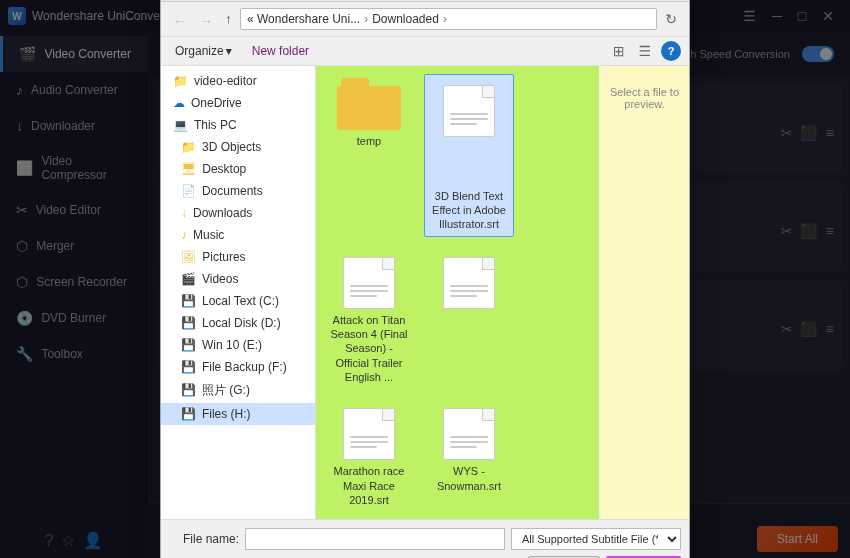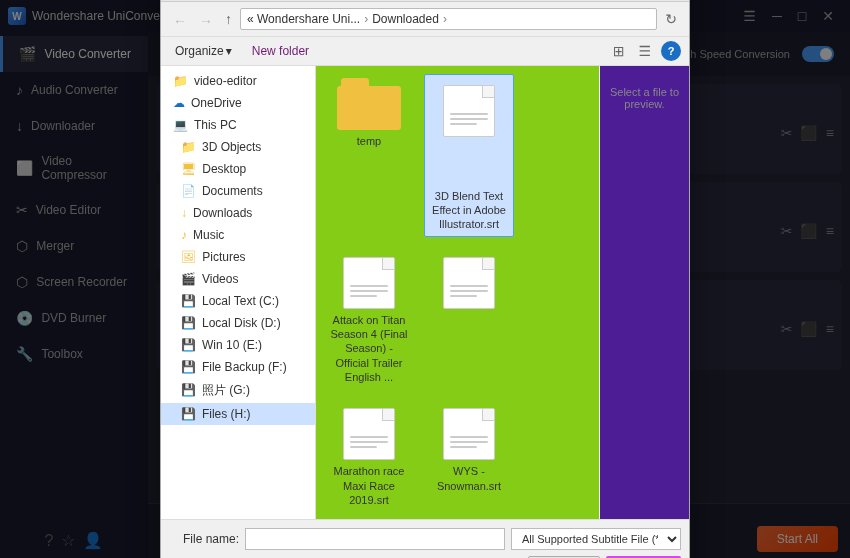--- a/index.html
+++ b/index.html
@@ -89,36 +89,36 @@
     
     .tree-panel { width: 155px; background: white; border-right: 1px solid #ddd; overflow-y: auto; padding: 4px 0; flex-shrink: 0; }
     .tree-item { padding: 4px 8px 4px 12px; font-size: 12px; color: #333; cursor: pointer; display: flex; align-items: center; gap: 6px; white-space: nowrap; }
     .tree-item.selected { background: #cce0ff; }
     .tree-folder-icon { color: #f0c040; }
     .tree-drive-icon { color: #888; }
     .tree-onedrive-icon { color: #1a6fc4; }
     .tree-pc-icon { color: #555; }
 
     
-    .files-panel { flex: 1; background: #84cc16; display: flex; flex-direction: column; }
+    .files-panel { flex: 1; background: #bef264; display: flex; flex-direction: column; }
     .files-grid { flex: 1; padding: 8px; display: flex; flex-wrap: wrap; gap: 10px; align-content: flex-start; overflow-y: auto; }
     .file-item { width: 90px; display: flex; flex-direction: column; align-items: center; cursor: pointer; padding: 4px; border-radius: 2px; }
     .file-item.selected { background: #cce0ff; border: 1px solid #4a9eff; gap: 48px; }
     .file-icon-folder { width: 64px; height: 52px; position: relative; }
     .folder-body { position: absolute; bottom: 0; left: 0; right: 0; height: 44px; background: #f0c040; border-radius: 3px; }
     .folder-tab { position: absolute; top: 0; left: 4px; width: 28px; height: 12px; background: #f0c040; border-radius: 3px 3px 0 0; }
     .file-icon-srt { width: 52px; height: 58px; position: relative; }
     .srt-body { position: absolute; bottom: 0; left: 0; right: 0; height: 52px; background: white; border: 1px solid #ccc; border-radius: 2px; }
     .srt-fold { position: absolute; top: 0; right: 0; width: 12px; height: 12px; border-left: 1px solid #ccc; border-bottom: 1px solid #ccc; background: #f5f5f5; }
     .srt-lines { position: absolute; bottom: 8px; left: 6px; right: 6px; }
     .srt-line { height: 2px; background: #ccc; margin-bottom: 3px; border-radius: 1px; }
     .file-label { font-size: 11px; color: #333; text-align: center; margin-top: 4px; line-height: 1.3; word-break: break-word; max-width: 88px; }
 
     
-    .preview-area { width: 90px; background: #4c1d95; border-left: 1px solid #eee; padding: 8px; font-size: 11px; color: #888; display: flex; align-items: flex-start; justify-content: center; padding-top: 20px; text-align: center; }
+    .preview-area { width: 90px; background: #fef9c3; border-left: 1px solid #eee; padding: 8px; font-size: 11px; color: #888; display: flex; align-items: flex-start; justify-content: center; padding-top: 20px; text-align: center; }
 
     
     .dialog-bottom { padding: 8px; background: #f0f0f0; border-top: 1px solid #ddd; }
     .filename-row { display: flex; align-items: center; gap: 6px; margin-bottom: 6px; }
     .filename-label { font-size: 12px; color: #333; width: 70px; text-align: right; flex-shrink: 0; }
     .filename-input { flex: 1; border: 1px solid #bbb; padding: 3px 6px; font-size: 12px; outline: none; background: white; }
     .filetype-select { width: 170px; border: 1px solid #bbb; padding: 3px 6px; font-size: 11px; outline: none; background: white; color: #333; }
     .dialog-buttons { display: flex; justify-content: flex-end; gap: 6px; }
     .dialog-open-btn { background: #e8e8e8; border: 1px solid #aaa; padding: 4px 20px; font-size: 12px; cursor: pointer; border-radius: 2px; }
     .dialog-cancel-btn { background: #e8e8e8; border: 3px solid #d946ef; padding: 4px 16px; font-size: 12px; cursor: pointer; border-radius: 2px; }

